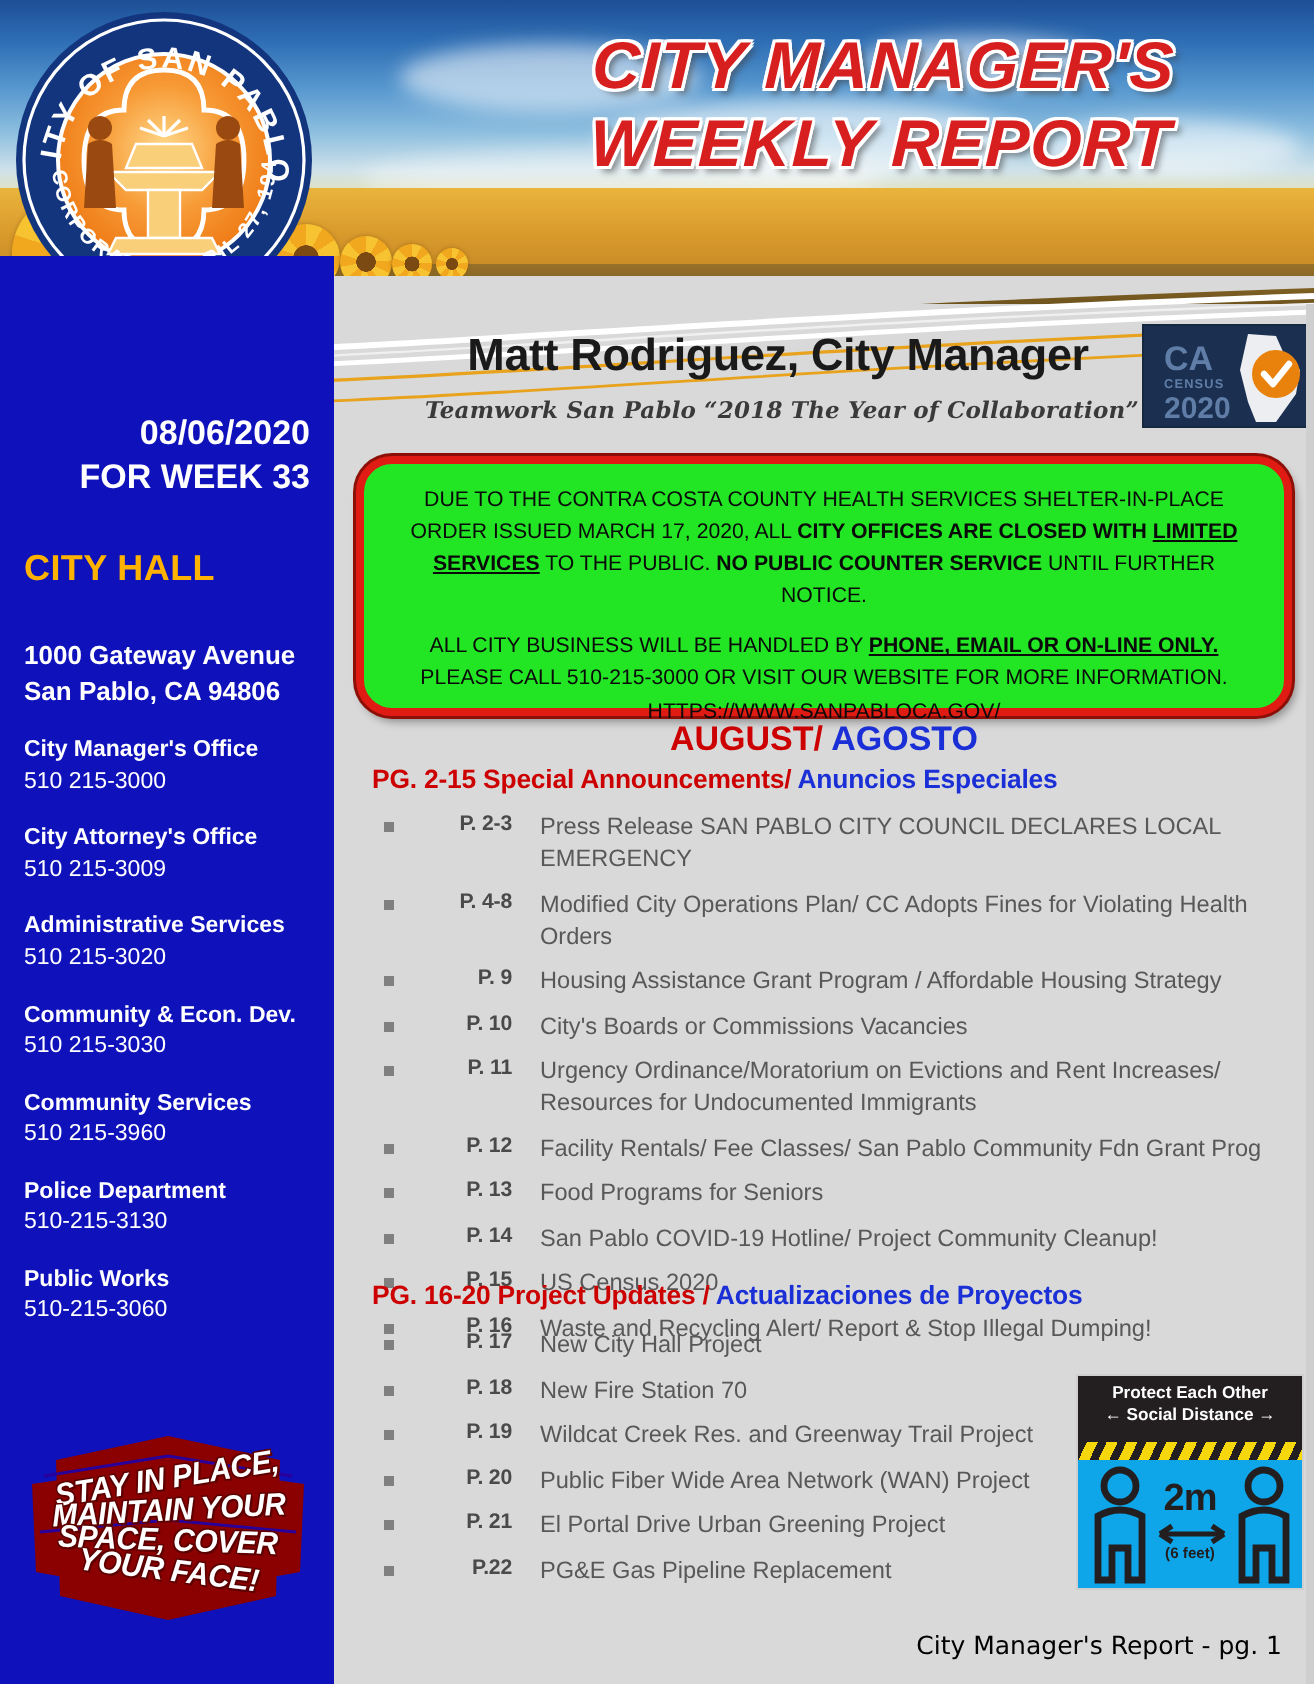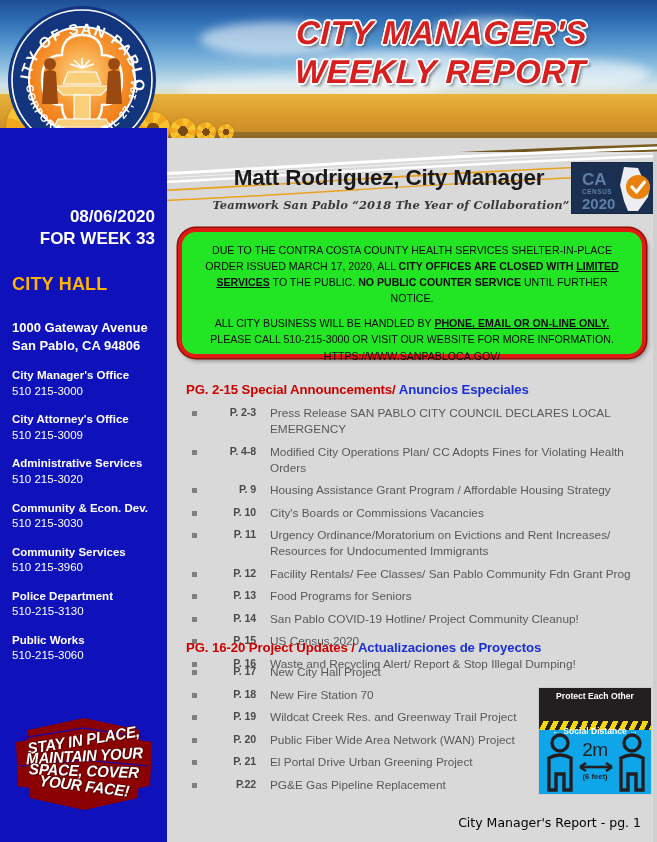--- a/index.html
+++ b/index.html
@@ -192,29 +192,29 @@
   
   .sd {
     position: absolute; left: 371px; top: 535px; width: 114px; height: 108px;
     background: #0ea5e9; border: 1px solid #cfcfcf;
   }
   .sd-top {
     width: 100%; height: 33px; background: #231f20; color: #ffffff;
     text-align: center; padding-top: 3px;
   }
   .sd-l1 { font-size: 8.6px; font-weight: bold; line-height: 1.25; }
-  .sd-l2 { font-size: 8.6px; font-weight: bold; line-height: 1.25; margin-top: 24px; }
+  .sd-l2 { font-size: 8.6px; font-weight: bold; line-height: 1.25; }
   .sd-stripes {
     width: 100%; height: 9px;
     background: repeating-linear-gradient(115deg, #231f20 0 4px, #f5d70c 4px 9px);
   }
   .sd-body { position: relative; width: 100%; height: 64px; }
   .sd-2m {
     position: absolute; left: 0; right: 0; top: 9px; text-align: center;
-    font-size: 19px; font-weight: normal; color: #231f20; letter-spacing: -.5px;
+    font-size: 19px; font-weight: bold; color: #231f20; letter-spacing: -.5px;
   }
   .sd-ft {
     position: absolute; left: 0; right: 0; top: 42px; text-align: center;
     font-size: 7.6px; font-weight: bold; color: #231f20;
   }
 
   .footer {
     position: absolute; right: 16px; bottom: 12px;
     font-size: 12.5px; color: #000000;
     font-family: "DejaVu Sans", sans-serif;
@@ -388,20 +388,23 @@
       <p>
         <span>DUE TO THE CONTRA COSTA COUNTY HEALTH SERVICES SHELTER-IN-PLACE ORDER ISSUED MARCH 17, 2020, ALL </span><b>CITY OFFICES ARE CLOSED WITH </b><b><u>LIMITED SERVICES</u></b><span> TO THE PUBLIC. </span><b>NO PUBLIC COUNTER SERVICE</b><span> UNTIL FURTHER NOTICE.</span>
       </p>
       <p class="blk2">
         <span>ALL CITY BUSINESS WILL BE HANDLED BY </span><b><u>PHONE, EMAIL OR ON-LINE ONLY.</u></b>
       </p>
       <p>PLEASE CALL 510-215-3000 OR VISIT OUR WEBSITE FOR MORE INFORMATION.</p>
       <p>HTTPS://WWW.SANPABLOCA.GOV/</p>
     </div>
 
+    <div class="month">
+      <span class="en">AUGUST</span><span class="en">/ </span><span class="es">AGOSTO</span>
+    </div>
 
     <div class="sec-head sec1">
       <span class="en">PG. 2-15 Special Announcements</span><span class="en">/ </span><span class="es">Anuncios Especiales</span>
     </div>
 
     <div class="list list1">
       <div class="row">
         <div class="bullet"></div>
         <div class="pg">P. 2-3</div>
         <div class="desc">Press Release SAN PABLO CITY COUNCIL DECLARES LOCAL EMERGENCY</div>

